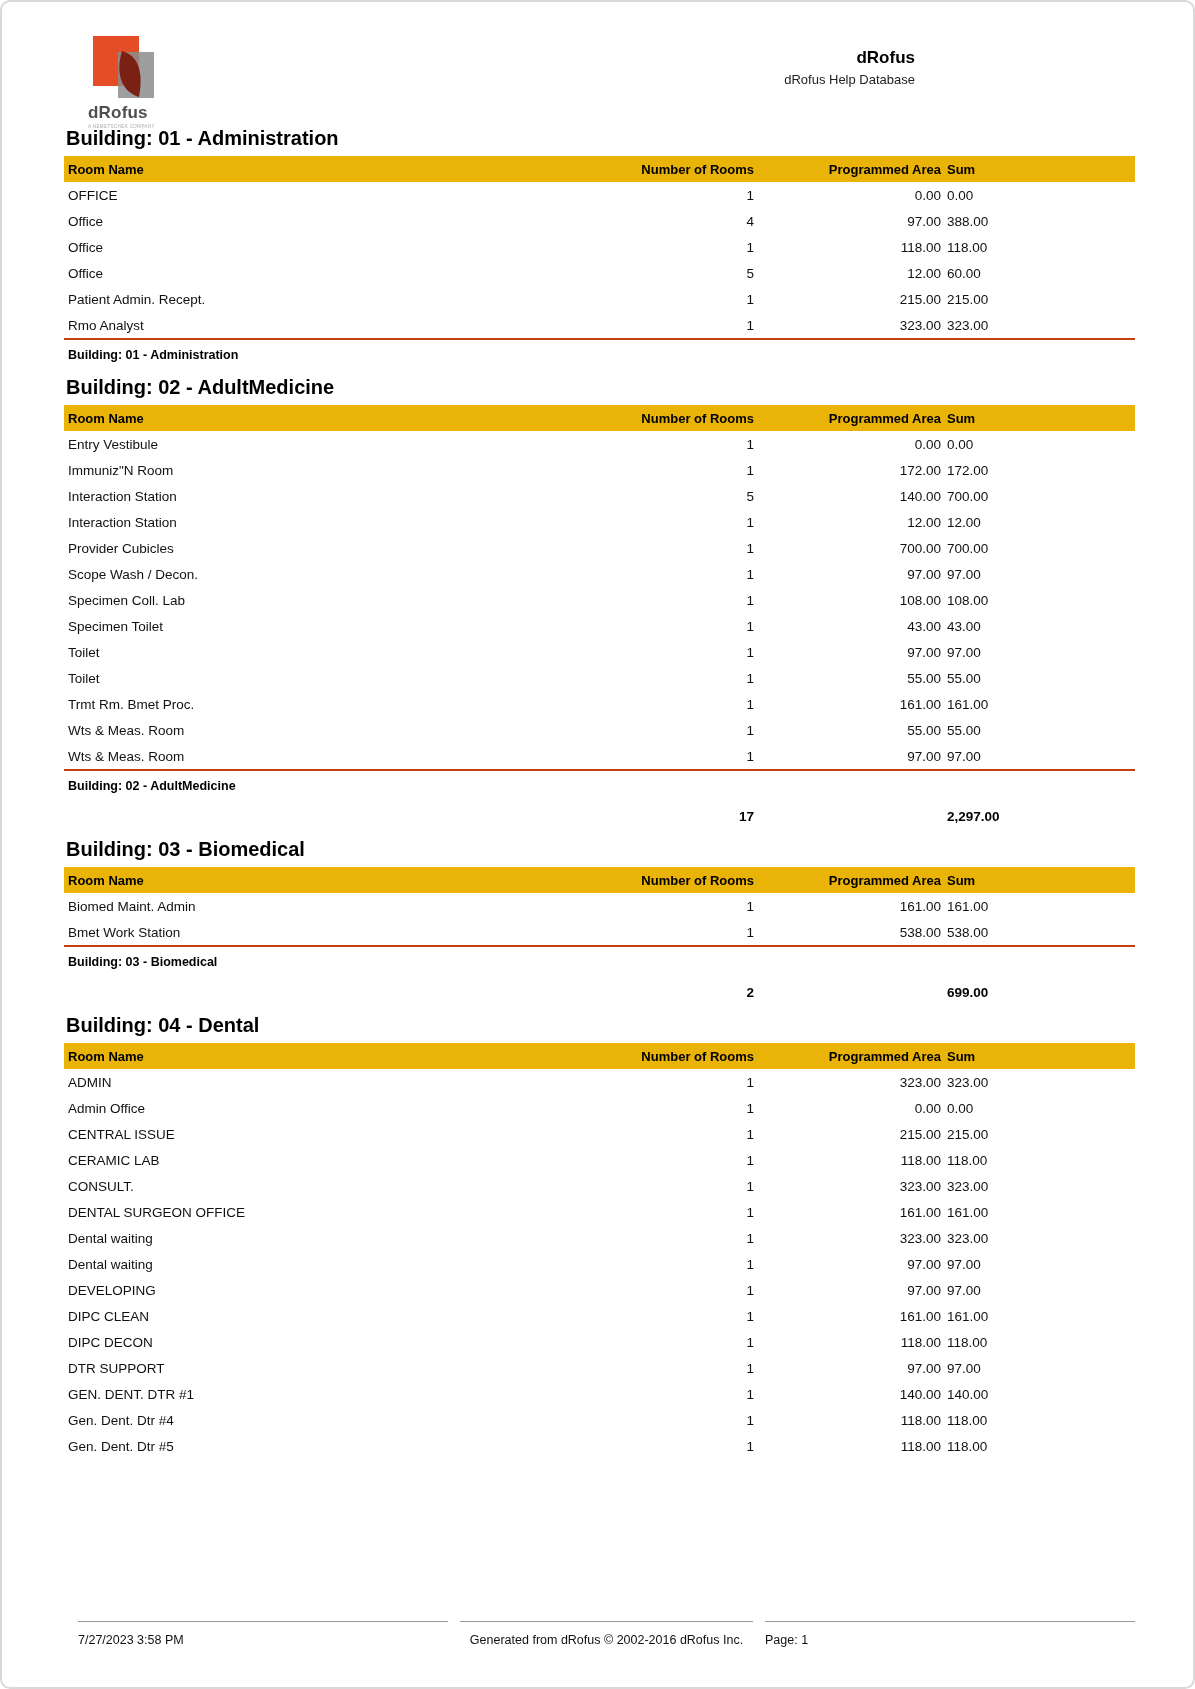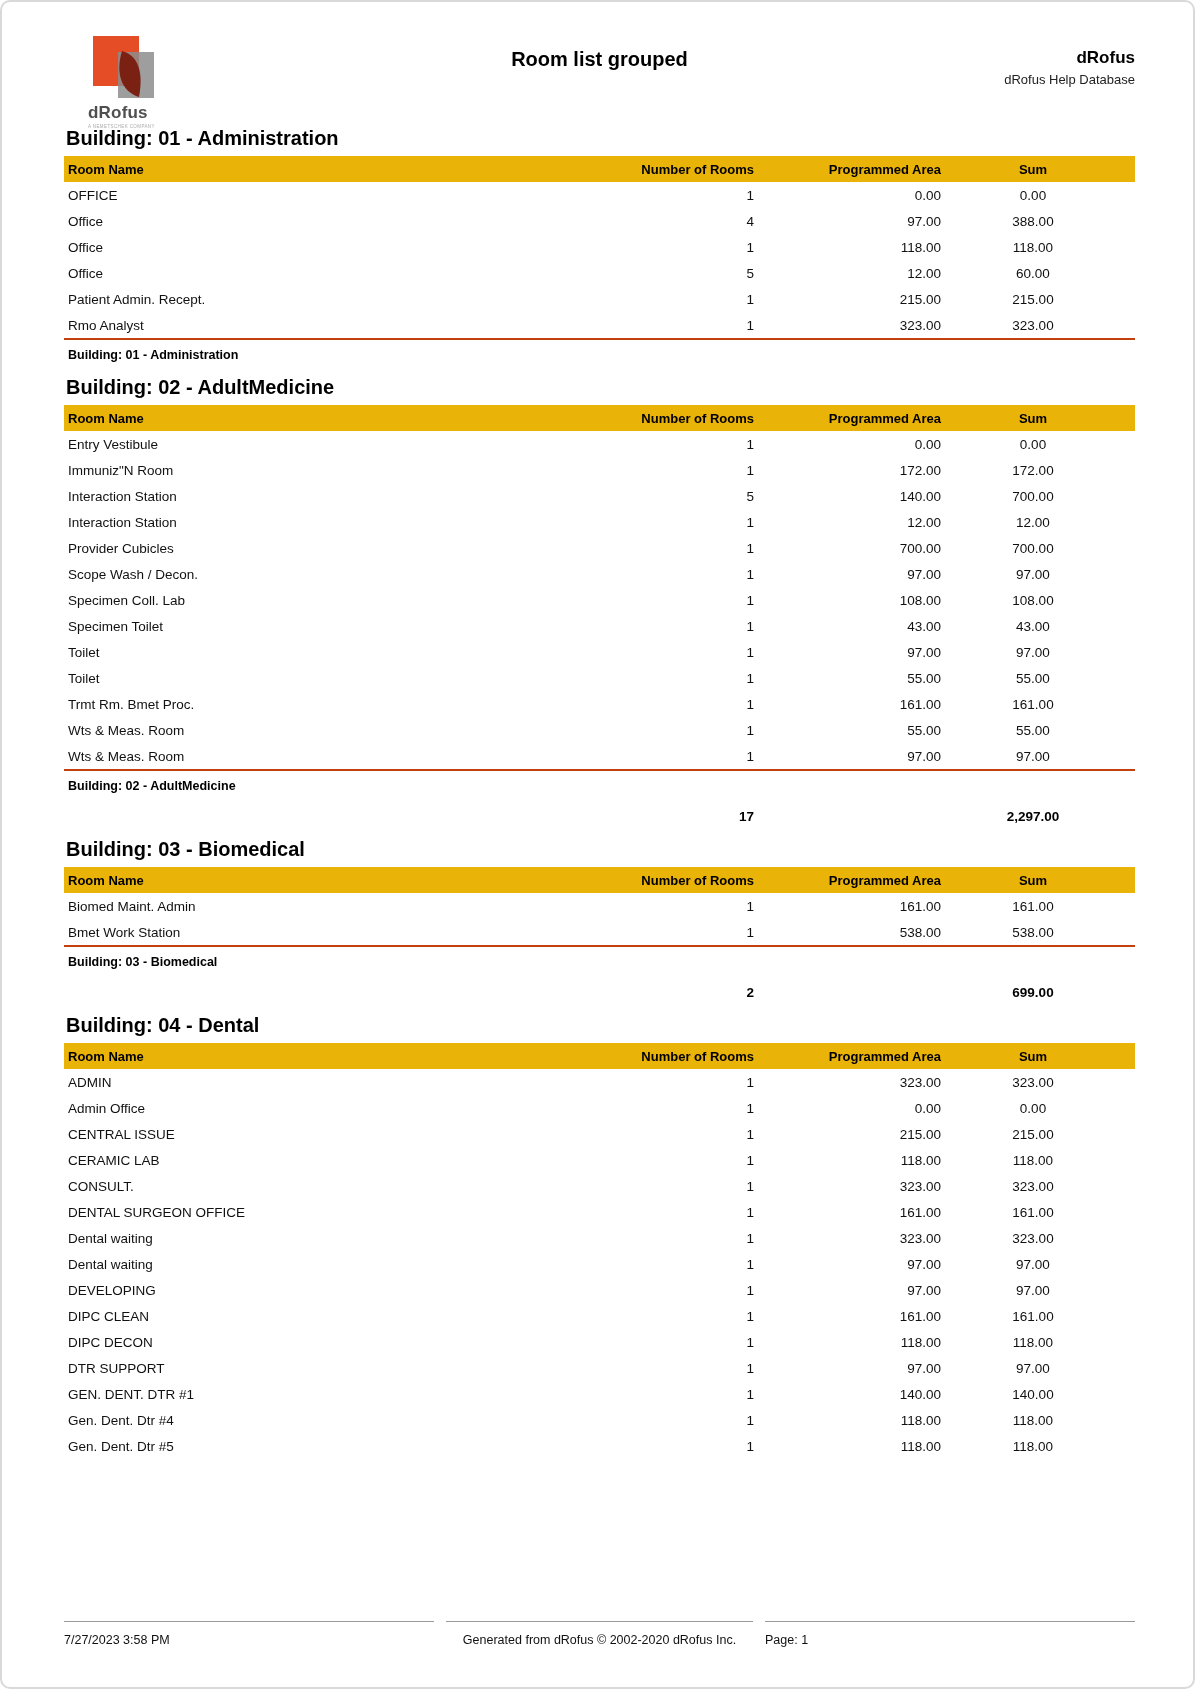--- a/index.html
+++ b/index.html
@@ -66,21 +66,21 @@
     line-height: 24px;
   }
   .grid-row {
     display: grid;
     grid-template-columns: 1fr 230px 185px 188px;
     align-items: center;
   }
   .grid-row > span:nth-child(1) { text-align: left;  padding-left: 4px; }
   .grid-row > span:nth-child(2) { text-align: right; padding-right: 8px; }
   .grid-row > span:nth-child(3) { text-align: right; padding-right: 6px; }
-  .grid-row > span:nth-child(4) { text-align: center; padding-right: 16px; }
+  .grid-row > span:nth-child(4) { text-align: left; padding-right: 16px; }
   .thead {
     background: #eab308;
     height: 26px;
     font-size: 13px;
     font-weight: bold;
     color: #000000;
   }
   .rows { border-bottom: 2px solid #c2410c; }
   .rows.no-end-border { border-bottom: none; }
   .row {
@@ -101,21 +101,21 @@
     margin-top: 14px;
     height: 17px;
     font-size: 13.5px;
     font-weight: bold;
     color: #000000;
   }
 
   
   .report-footer {
     position: absolute;
-    left: 62px;
+    left: 76px;
     right: 58px;
     bottom: 40px;
     display: grid;
     grid-template-columns: 370px 1fr 370px;
     column-gap: 12px;
     font-size: 12.5px;
     color: #111111;
   }
   .report-footer > div {
     border-top: 1px solid #999999;
@@ -132,21 +132,20 @@
   <div class="report-header">
     <div class="logo-block">
       <svg class="logo-mark" viewBox="0 0 66 66" xmlns="http://www.w3.org/2000/svg">
         <rect x="5" y="0" width="46" height="50" fill="#e44d26"></rect>
         <rect x="30" y="16" width="36" height="46" fill="#8d8d8d" fill-opacity="0.85"></rect>
         <path d="M34 15 C 49 19, 56 34, 51 61 C 34 56, 27 38, 34 15 Z" fill="#7a2113"></path>
       </svg>
       <div class="logo-word">dRofus</div>
       <div class="logo-caption">A NEMETSCHEK COMPANY</div>
     </div>
-    <div class="report-title">Room list grouped</div>
     <div class="brand-block">
       <div class="brand-name">dRofus</div>
       <div class="brand-sub">dRofus Help Database</div>
     </div>
   </div>
 
   <main id="groups">
   <section class="group">
     <h2 class="group-heading">Building: 01 - Administration</h2>
     <div class="grid-row thead">
@@ -455,17 +454,17 @@
     <span>118.00</span>
     <span>118.00</span>
   </div>
 </div>
 
   </section>
 </main>
 
   <div class="report-footer">
     <div class="footer-left">7/27/2023 3:58 PM</div>
-    <div class="footer-center">Generated from dRofus © 2002-2020 dRofus Inc.</div>
+    <div class="footer-center">Generated from dRofus © 2002-2016 dRofus Inc.</div>
     <div class="footer-right">Page: 1</div>
   </div>
 
 </div>
 
 </body></html>

